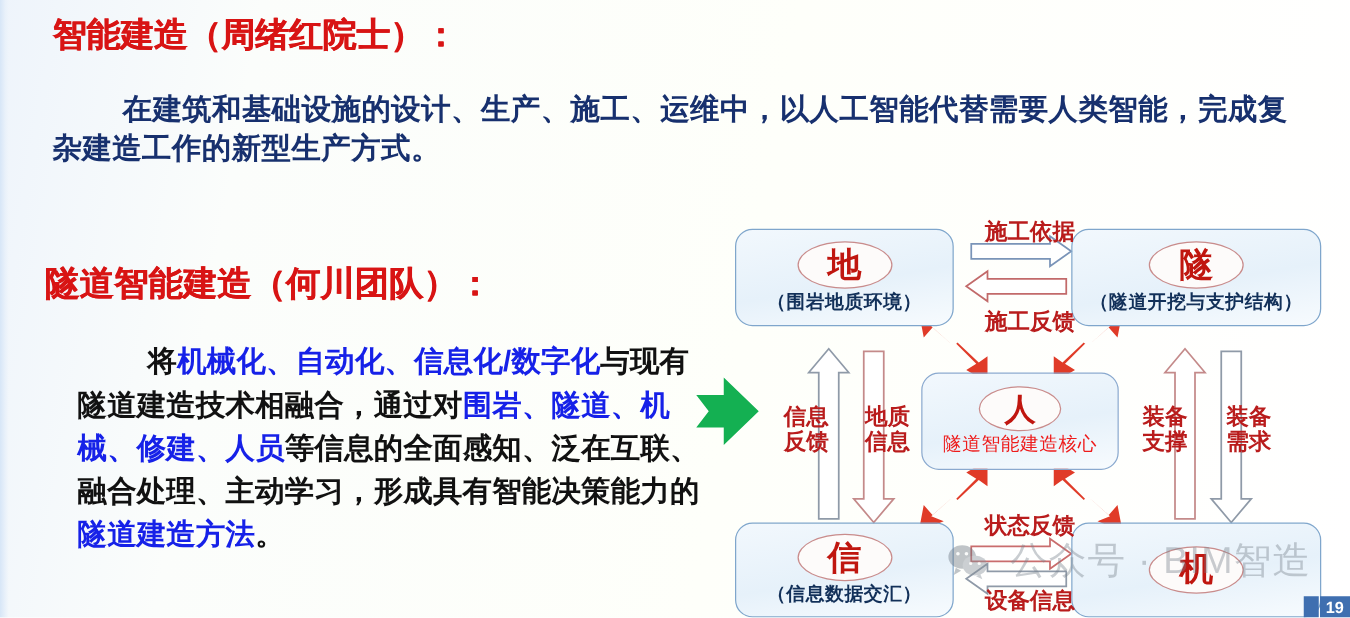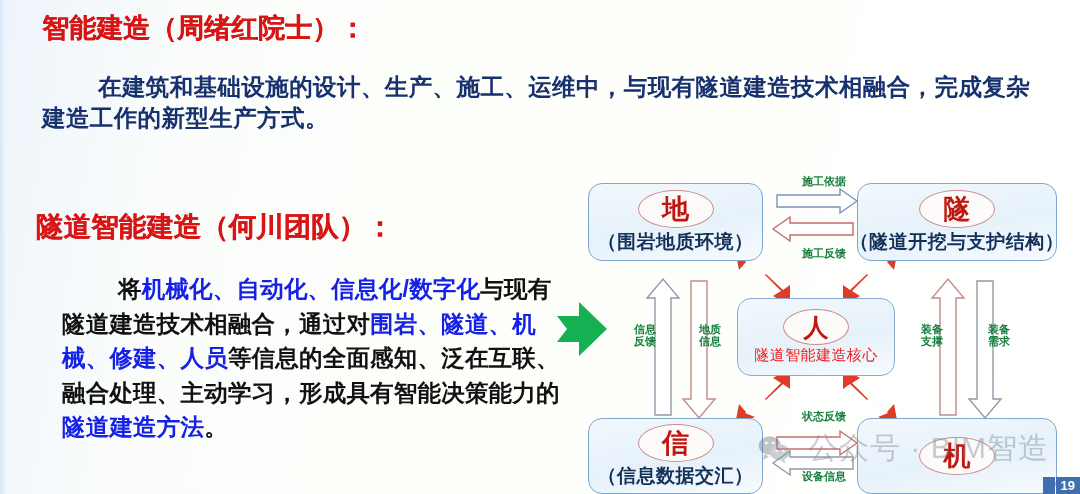--- a/index.html
+++ b/index.html
@@ -78,21 +78,21 @@
     border: 1.4px solid #c98c8c; border-radius: 50%;
     background: #fdfbfa;
   }
   .node .glyph {
     position: relative;
     font-family: "DejaVu Serif", "Liberation Serif", serif;
     color: #c0160f; font-weight: bold; font-size: 27px; line-height: 1;
   }
   .node .sub {
     font-family: "DejaVu Serif", "Liberation Serif", serif;
-    color: #123059; font-size: 19px; font-weight: bold; white-space: nowrap;
+    color: #123059; font-size: 15px; font-weight: bold; white-space: nowrap;
     letter-spacing: 0.5px;
   }
 
   #node-di   { left: 3px;   top: 18px;  width: 175px; height: 78px; }
   #node-sui  { left: 272px; top: 18px;  width: 200px; height: 78px; }
   #node-xin  { left: 3px;   top: 253px; width: 175px; height: 76px; }
   #node-ji   { left: 272px; top: 253px; width: 200px; height: 76px; }
 
   #node-center {
     left: 152px; top: 133px; width: 158px; height: 78px;
@@ -101,21 +101,21 @@
   #node-center .glyph-wrap { width: 66px; height: 36px; }
   #node-center .glyph { font-size: 25px; }
   #node-center .sub-core {
     color: #ee1b1b; font-weight: normal; font-size: 15px;
     font-family: "Liberation Sans", "DejaVu Sans", sans-serif;
     letter-spacing: 0.4px; white-space: nowrap;
   }
 
   .edge-label {
     position: absolute;
-    color: #15803d; font-weight: bold; font-size: 11px; line-height: 1.12;
+    color: #b91c1c; font-weight: bold; font-size: 18px; line-height: 1.12;
     white-space: pre-line; text-align: center;
     font-family: "Liberation Sans", "DejaVu Sans", sans-serif;
   }
 
   #lbl-shigongyiju { left: 190px; top: 10px;  width: 98px; }
   #lbl-shigongfankui { left: 190px; top: 82px; width: 98px; }
   #lbl-xinxifankui { left: 36px;  top: 158px; width: 48px; }
   #lbl-dizhixinxi  { left: 101px; top: 158px; width: 48px; }
   #lbl-zhuangbeizhicheng { left: 323px; top: 158px; width: 48px; }
   #lbl-zhuangbeixuqiu    { left: 390px; top: 158px; width: 48px; }
@@ -151,21 +151,21 @@
 <body>
 
 <div id="root">
 
   <div class="edge-stripe"></div>
 
   <div class="left-col">
 
     <div class="heading" id="heading-1">智能建造（周绪红院士）：</div>
 
-    <div class="para" id="para-1">在建筑和基础设施的设计、生产、施工、运维中，与现有隧道建造技术相融合，完成复杂建造工作的新型生产方式。</div>
+    <div class="para" id="para-1">在建筑和基础设施的设计、生产、施工、运维中，以人工智能代替需要人类智能，完成复杂建造工作的新型生产方式。</div>
 
     <div class="heading" id="heading-2">隧道智能建造（何川团队）：</div>
 
     <div class="para" id="para-2"><span>将</span><span class="blue-hl">机械化、自动化、信息化/数字化</span><span>与现有隧道建造技术相融合，通过对</span><span class="blue-hl">围岩、隧道、机械、修建、人员</span><span>等信息的全面感知、泛在互联、融合处理、主动学习，形成具有智能决策能力的</span><span class="blue-hl">隧道建造方法</span><span>。</span></div>
   </div>
 
   <svg class="green-arrow" viewBox="0 0 70 70">
     <path d="M8 22 L30 22 L30 8 L58 35 L30 62 L30 48 L8 48 L18 35 Z" fill="#14b052"></path>
   </svg>
 

